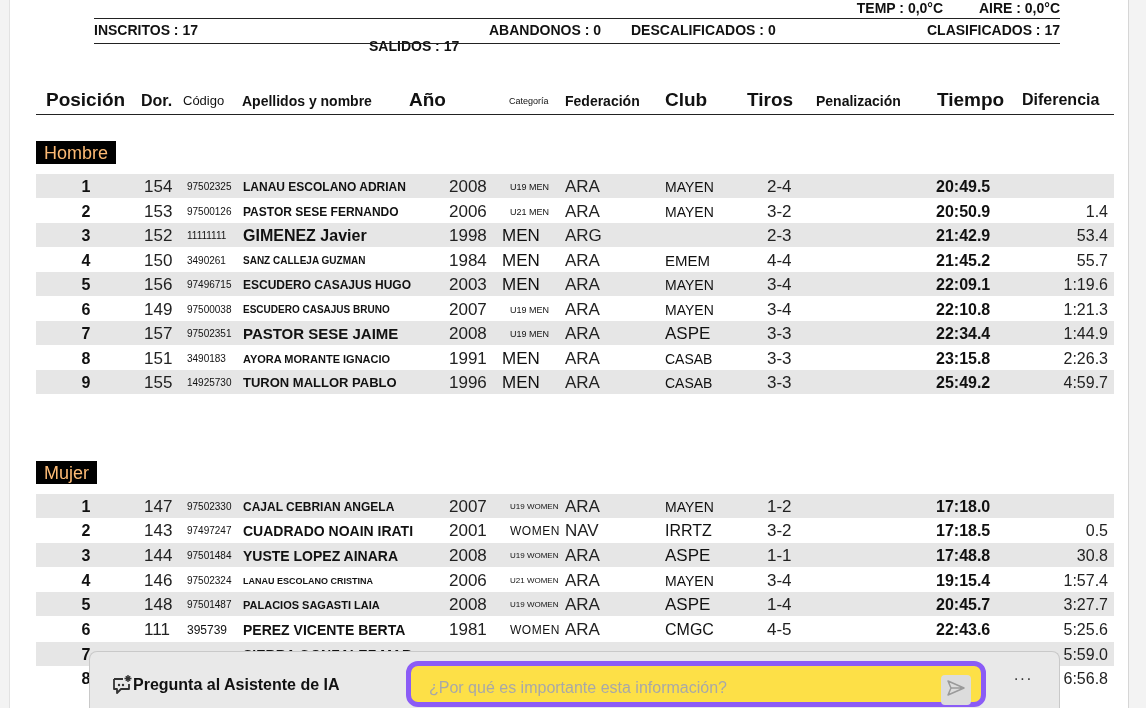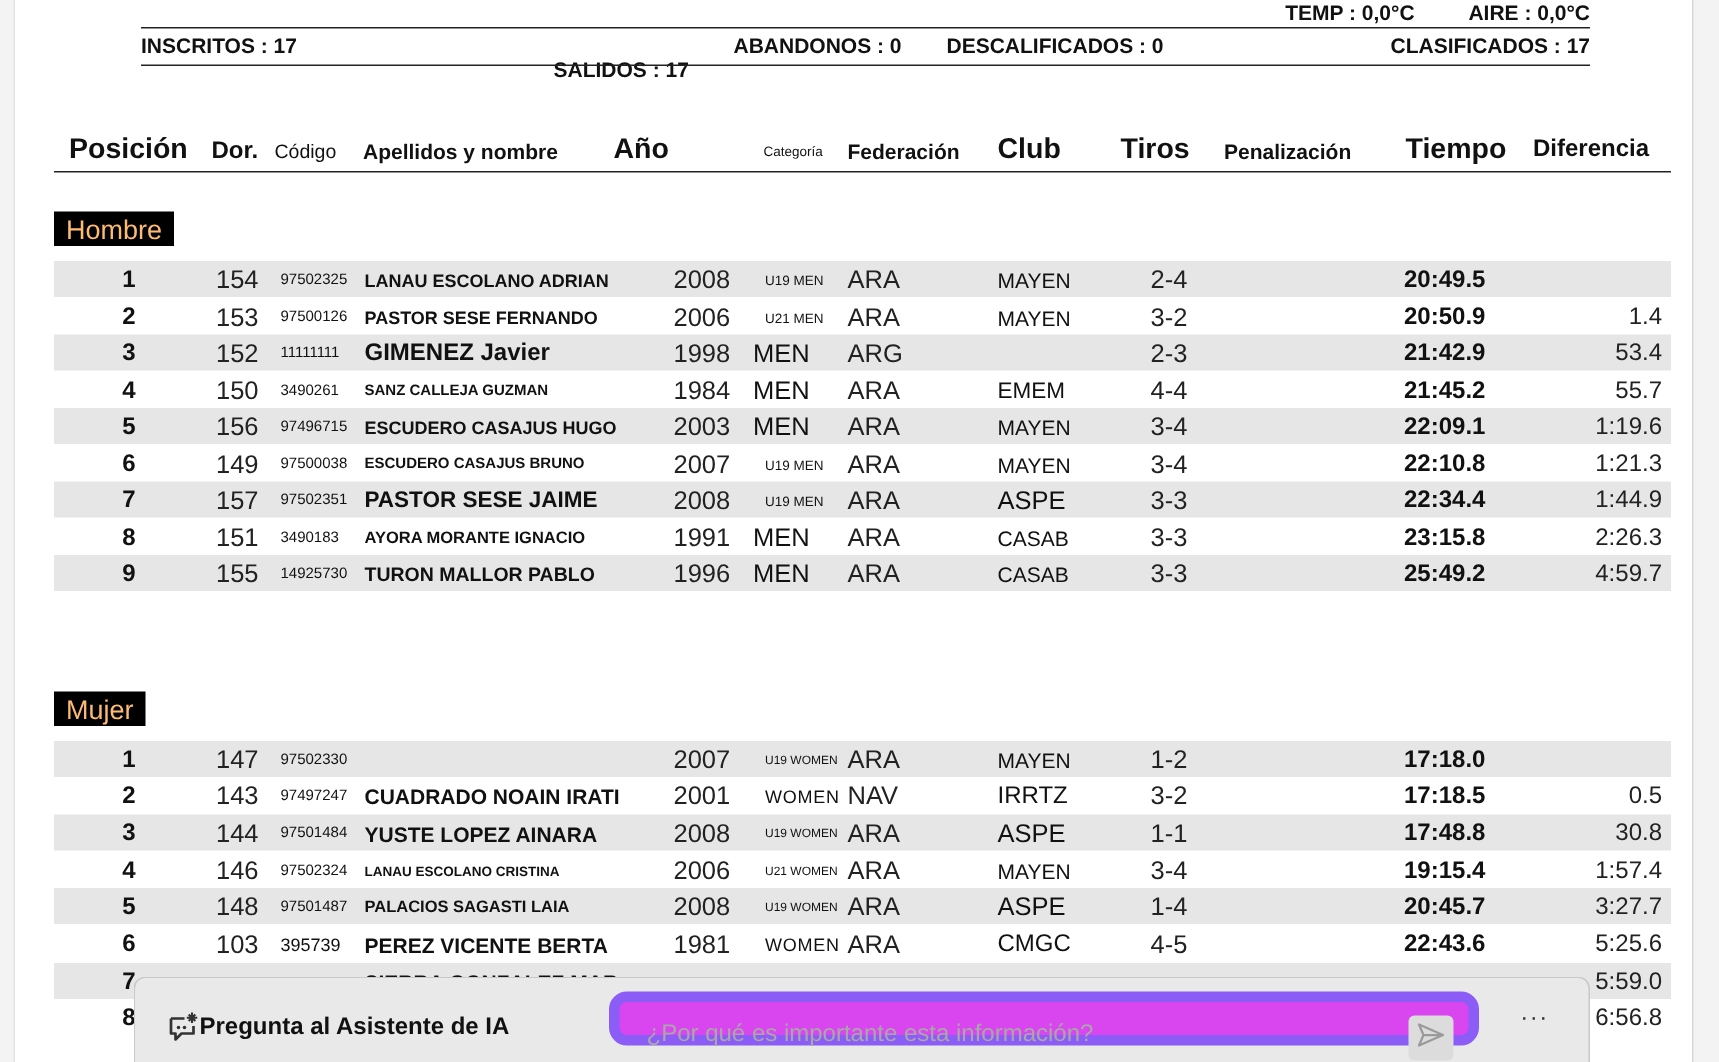--- a/index.html
+++ b/index.html
@@ -43,22 +43,22 @@
   .c.dif { right:6px; font-size:16px; color:#222; text-align:right; }
 
   .ai-bar {
     position:absolute; left:89px; top:651px; width:971px; height:57px;
     background:#e9e9e9; border:1px solid #c9c9c9; border-bottom:none; border-radius:8px 8px 0 0;
     box-sizing:border-box;
   }
   .ai-icon { position:absolute; left:21px; top:22px; width:22px; height:22px; }
   .ai-label { position:absolute; left:43px; top:24px; font-weight:bold; font-size:16px; }
   .ai-input {
-    position:absolute; left:316px; top:9px; width:580px; height:36px;
-    background:#d946ef; border:7px solid #8b5cf6; border-radius:12px; box-sizing:border-box;
+    position:absolute; left:316px; top:9px; width:580px; height:46px;
+    background:#fde047; border:5px solid #8b5cf6; border-radius:12px; box-sizing:border-box;
   }
   .ai-input input {
     position:absolute; left:16px; top:12px; width:500px; border:none; outline:none;
     font-family:"Liberation Sans", sans-serif; font-size:16px; color:#333; background:transparent;
   }
   .ai-input input::placeholder { color:#a8a8a8; }
   .send-btn {
     position:absolute; right:10px; top:9px; width:30px; height:30px; border-radius:4px;
     background:#dcdcdc; display:flex; align-items:center; justify-content:center;
   }
@@ -220,20 +220,21 @@
     <span class="c tiempo">25:49.2</span>
     <span class="c dif">4:59.7</span>
   </div>
 
   <div class="sect" style="top:461px;">Mujer</div>
 
   <div class="row shade" style="top:494px;">
     <span class="c pos">1</span>
     <span class="c dor">147</span>
     <span class="c cod">97502330</span>
+    <span class="c name">CAJAL CEBRIAN ANGELA</span>
     <span class="c ano">2007</span>
     <span class="c cat" style="font-size:8px;">U19 WOMEN</span>
     <span class="c fed">ARA</span>
     <span class="c club">MAYEN</span>
     <span class="c tiros">1-2</span>
     <span class="c tiempo">17:18.0</span>
     <span class="c dif"></span>
   </div>
   <div class="row" style="top:518px;">
     <span class="c pos">2</span>
@@ -282,21 +283,21 @@
     <span class="c ano">2008</span>
     <span class="c cat" style="font-size:8px;">U19 WOMEN</span>
     <span class="c fed">ARA</span>
     <span class="c club big">ASPE</span>
     <span class="c tiros">1-4</span>
     <span class="c tiempo">20:45.7</span>
     <span class="c dif">3:27.7</span>
   </div>
   <div class="row" style="top:617px;">
     <span class="c pos">6</span>
-    <span class="c dor">103</span>
+    <span class="c dor">111</span>
     <span class="c cod" style="font-size:12px;">395739</span>
     <span class="c name" style="font-size:14px;">PEREZ  VICENTE BERTA</span>
     <span class="c ano">1981</span>
     <span class="c cat mid">WOMEN</span>
     <span class="c fed">ARA</span>
     <span class="c club" style="font-size:16px;">CMGC</span>
     <span class="c tiros">4-5</span>
     <span class="c tiempo">22:43.6</span>
     <span class="c dif">5:25.6</span>
   </div>

